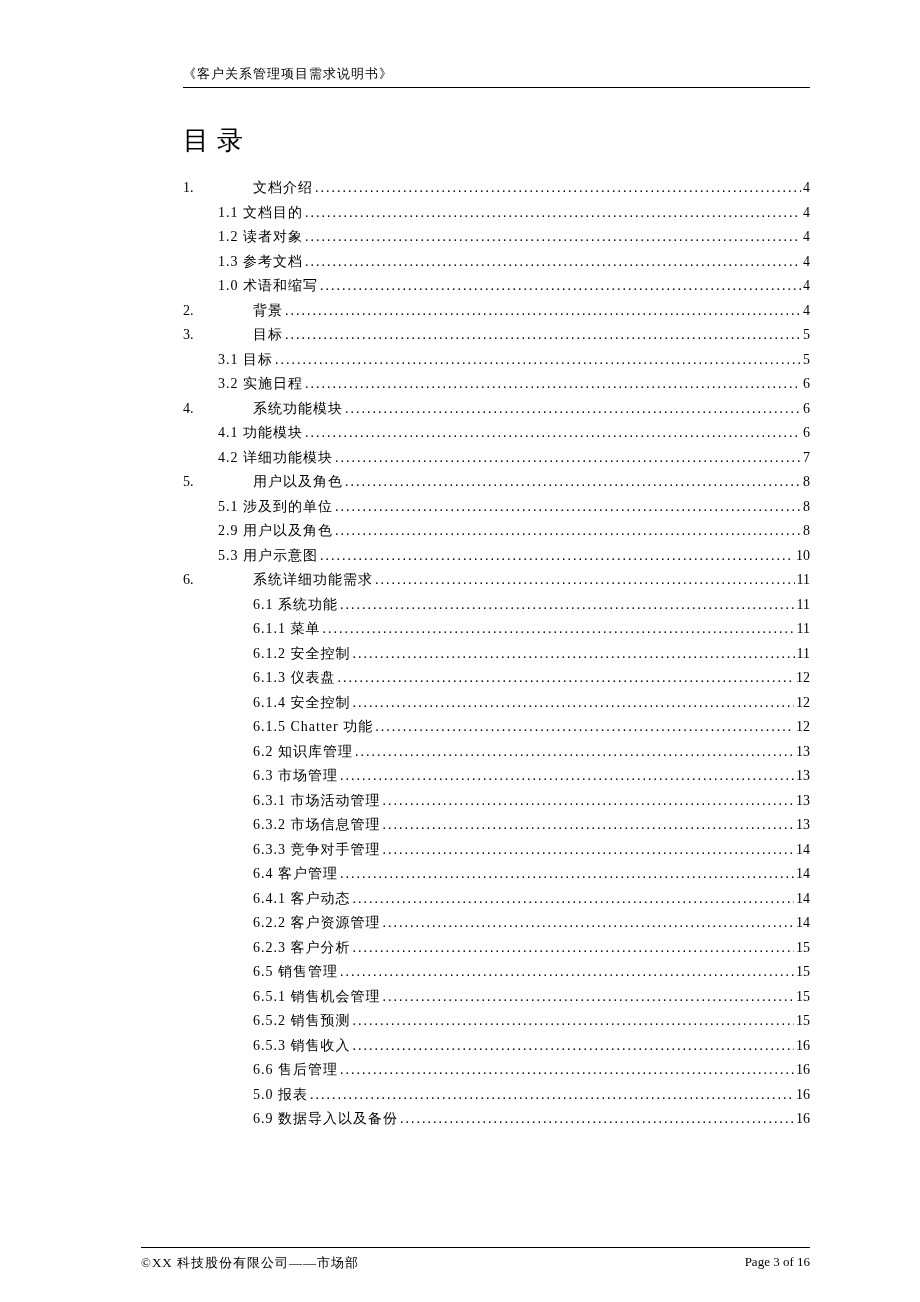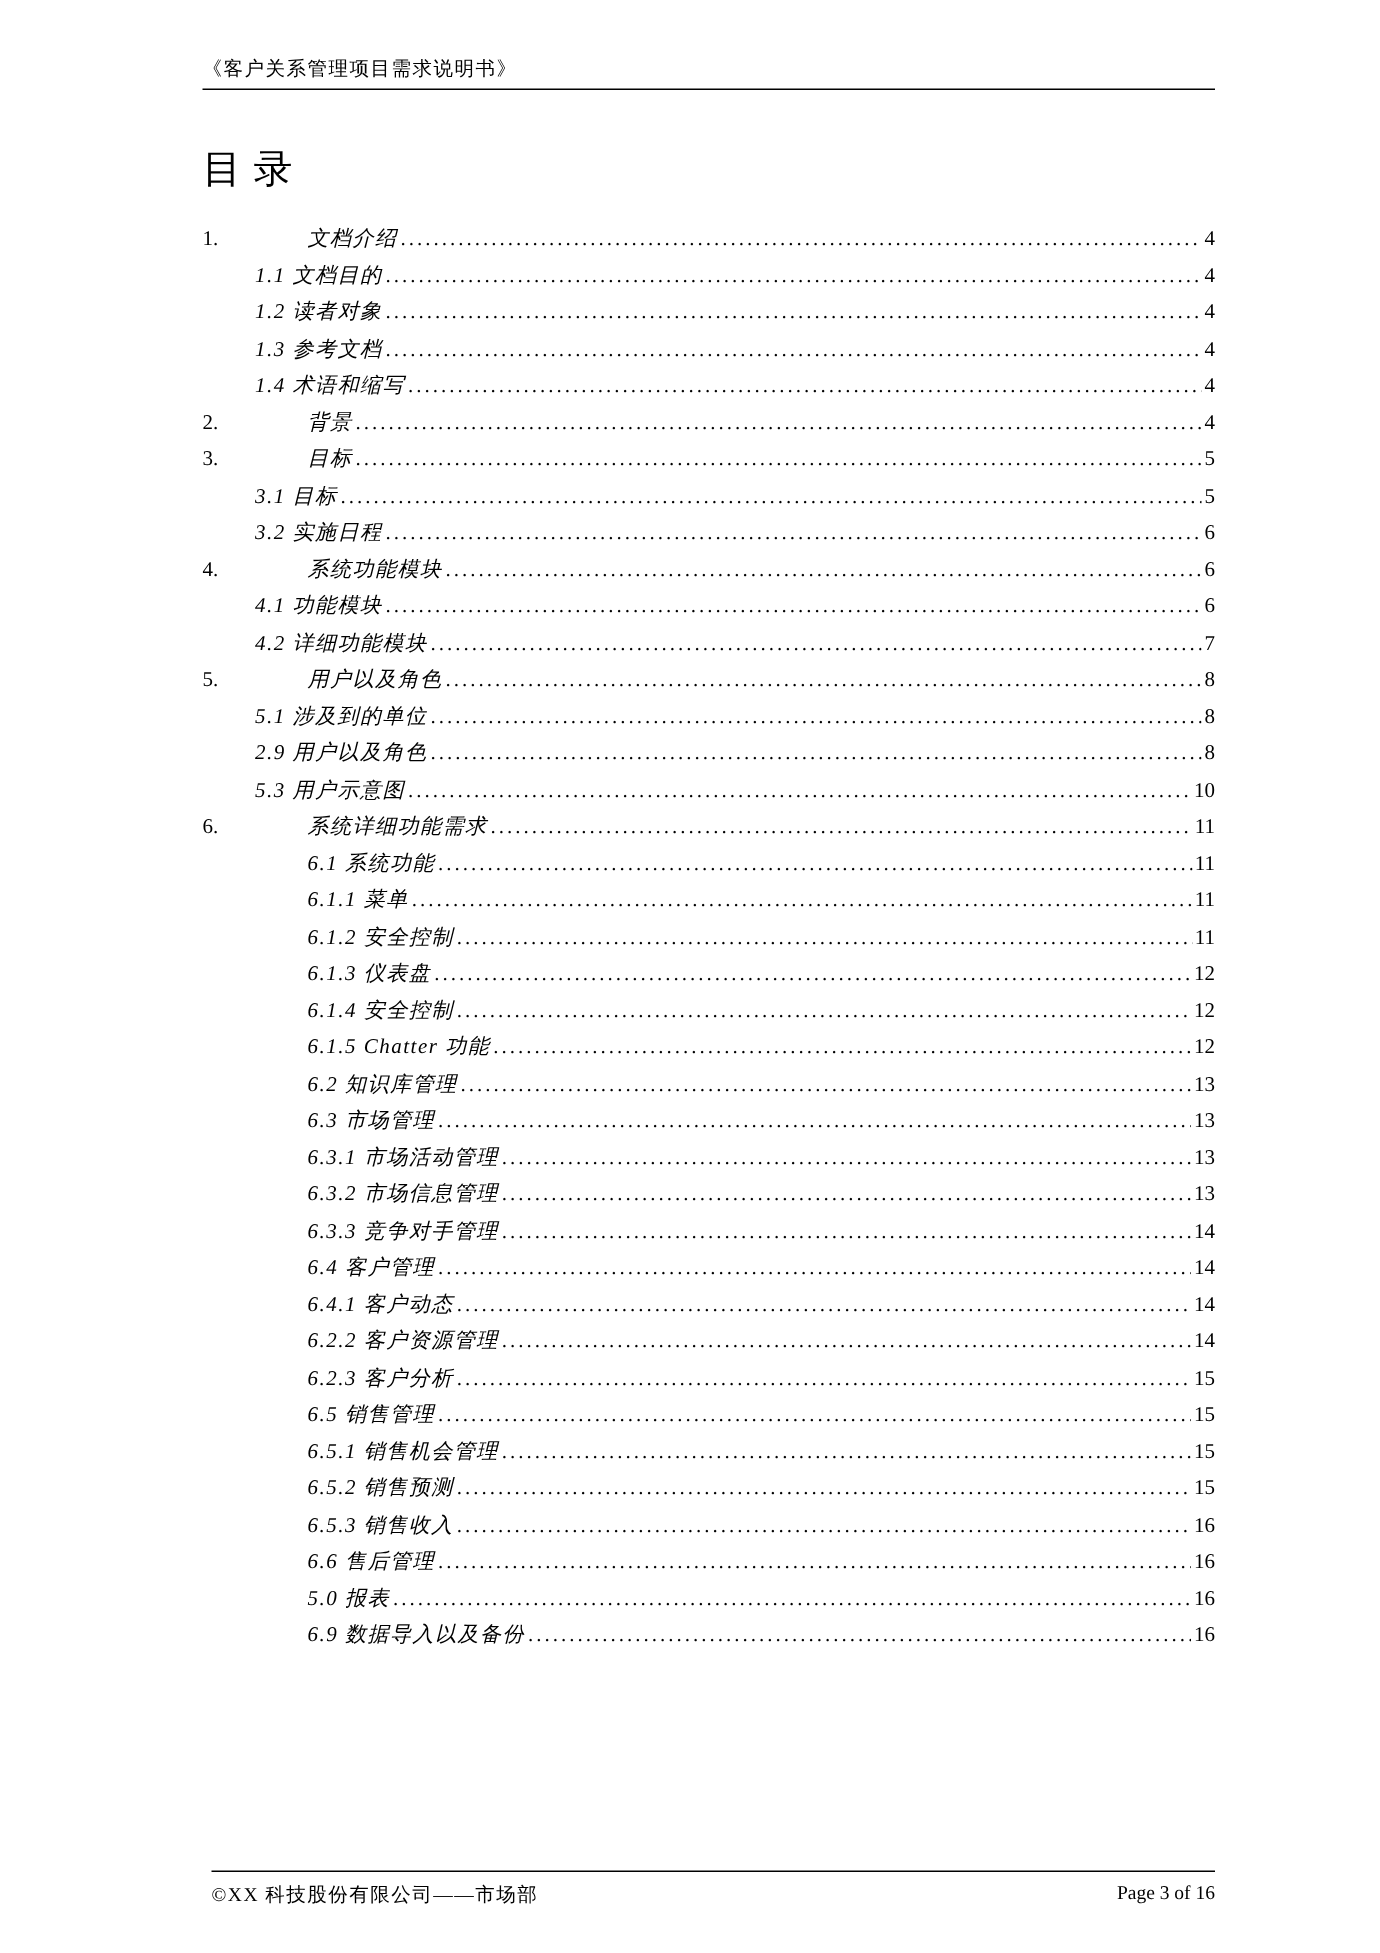--- a/index.html
+++ b/index.html
@@ -12,21 +12,22 @@
       width: 920px;
       height: 1302px;
       background: #ffffff;
       font-family: "SimSun", "宋体", serif;
       font-size: 14px;
       color: #000000;
       position: relative;
     }
 
     .page {
-      padding: 37px 110px 50px 135px;
+      padding: 65px 110px 50px 135px;
+      margin-left: 48px;
     }
 
     .header-title {
       font-size: 13px;
       letter-spacing: 1px;
       margin-bottom: 4px;
     }
 
     .header-line {
       border-bottom: 1px solid #000;
@@ -56,21 +57,20 @@
     .toc-number {
       width: 70px;
       flex-shrink: 0;
       font-family: "Times New Roman", serif;
       letter-spacing: 0;
     }
 
     .toc-label {
       flex-shrink: 0;
       white-space: nowrap;
-      font-style: italic;
     }
 
     .toc-dots {
       flex-grow: 1;
       overflow: hidden;
       letter-spacing: 2px;
       font-family: "Times New Roman", serif;
       white-space: nowrap;
       margin: 0 2px;
     }
@@ -138,21 +138,21 @@
         <span class="toc-label">1.2 读者对象</span>
         <span class="toc-dots">............................................................................................................................................................................................................................................................................................................</span>
         <span class="toc-page">4</span>
       </div>
       <div class="toc-row indent-1">
         <span class="toc-label">1.3 参考文档</span>
         <span class="toc-dots">............................................................................................................................................................................................................................................................................................................</span>
         <span class="toc-page">4</span>
       </div>
       <div class="toc-row indent-1">
-        <span class="toc-label">1.4 术语和缩写</span>
+        <span class="toc-label">1.0 术语和缩写</span>
         <span class="toc-dots">............................................................................................................................................................................................................................................................................................................</span>
         <span class="toc-page">4</span>
       </div>
       <div class="toc-row indent-0">
         <span class="toc-number">2.</span>
         <span class="toc-label">背景</span>
         <span class="toc-dots">............................................................................................................................................................................................................................................................................................................</span>
         <span class="toc-page">4</span>
       </div>
       <div class="toc-row indent-0">

